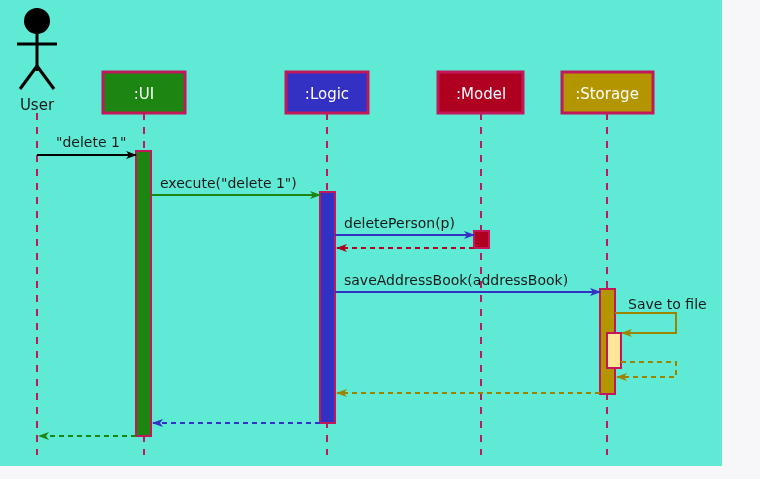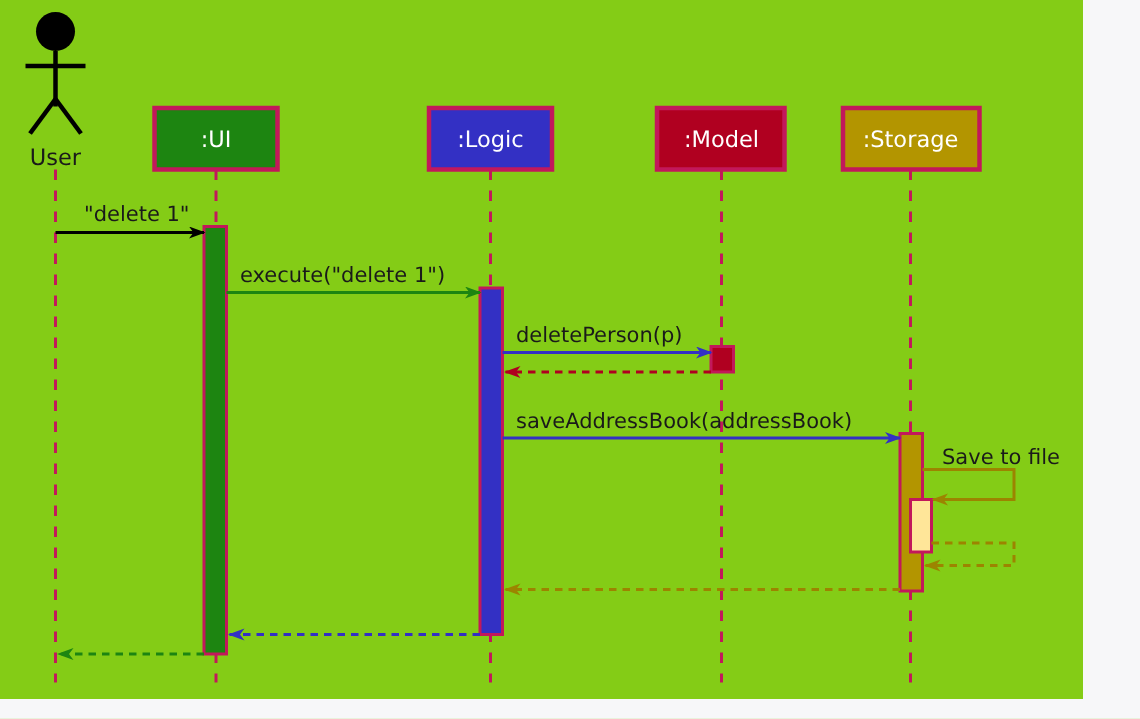--- a/index.html
+++ b/index.html
@@ -19,21 +19,21 @@
     left: 0; top: 0;
     width: 760px;
     height: 479px;
     background: #f7f7f9;
   }
   #diagram-surface {
     position: absolute;
     left: 0; top: 0;
     width: 722px;
     height: 466px;
-    background: #84cc16;
+    background: #5eead4;
   }
   svg#diagram {
     position: absolute;
     left: 0; top: 0;
   }
   .plabel {
     font-family: "DejaVu Sans", sans-serif;
     font-size: 15px;
     fill: #ffffff;
     text-anchor: middle;

